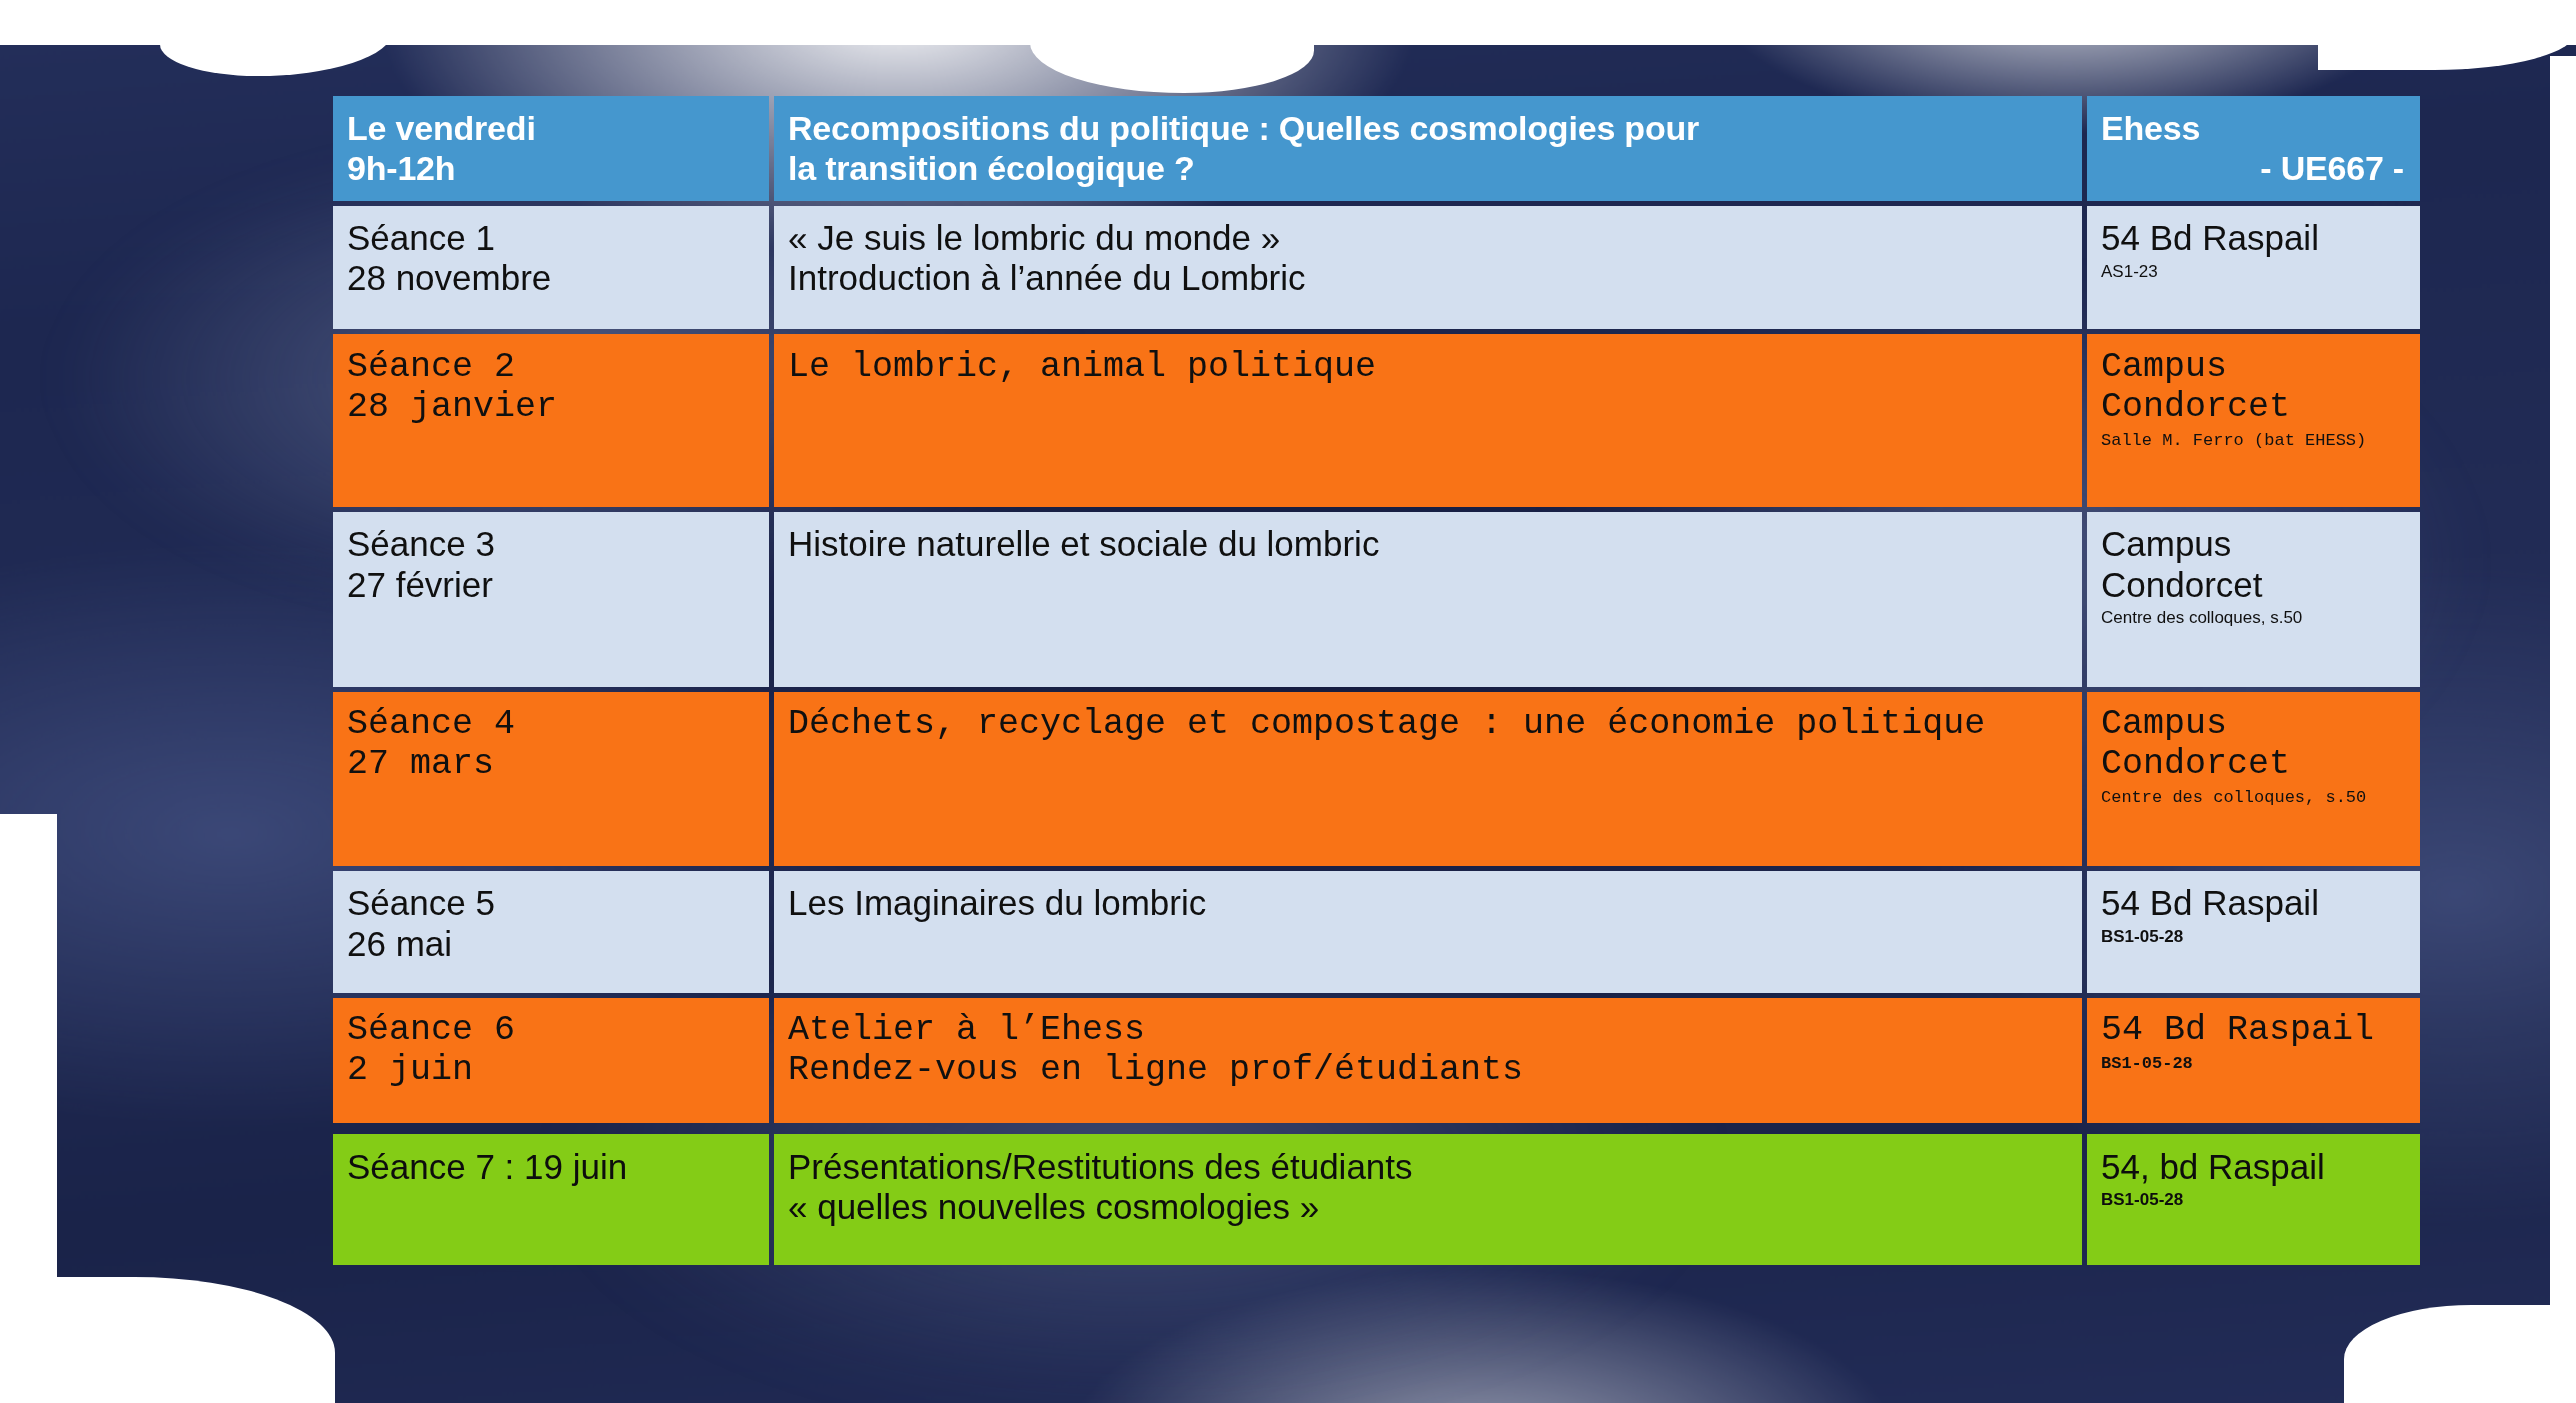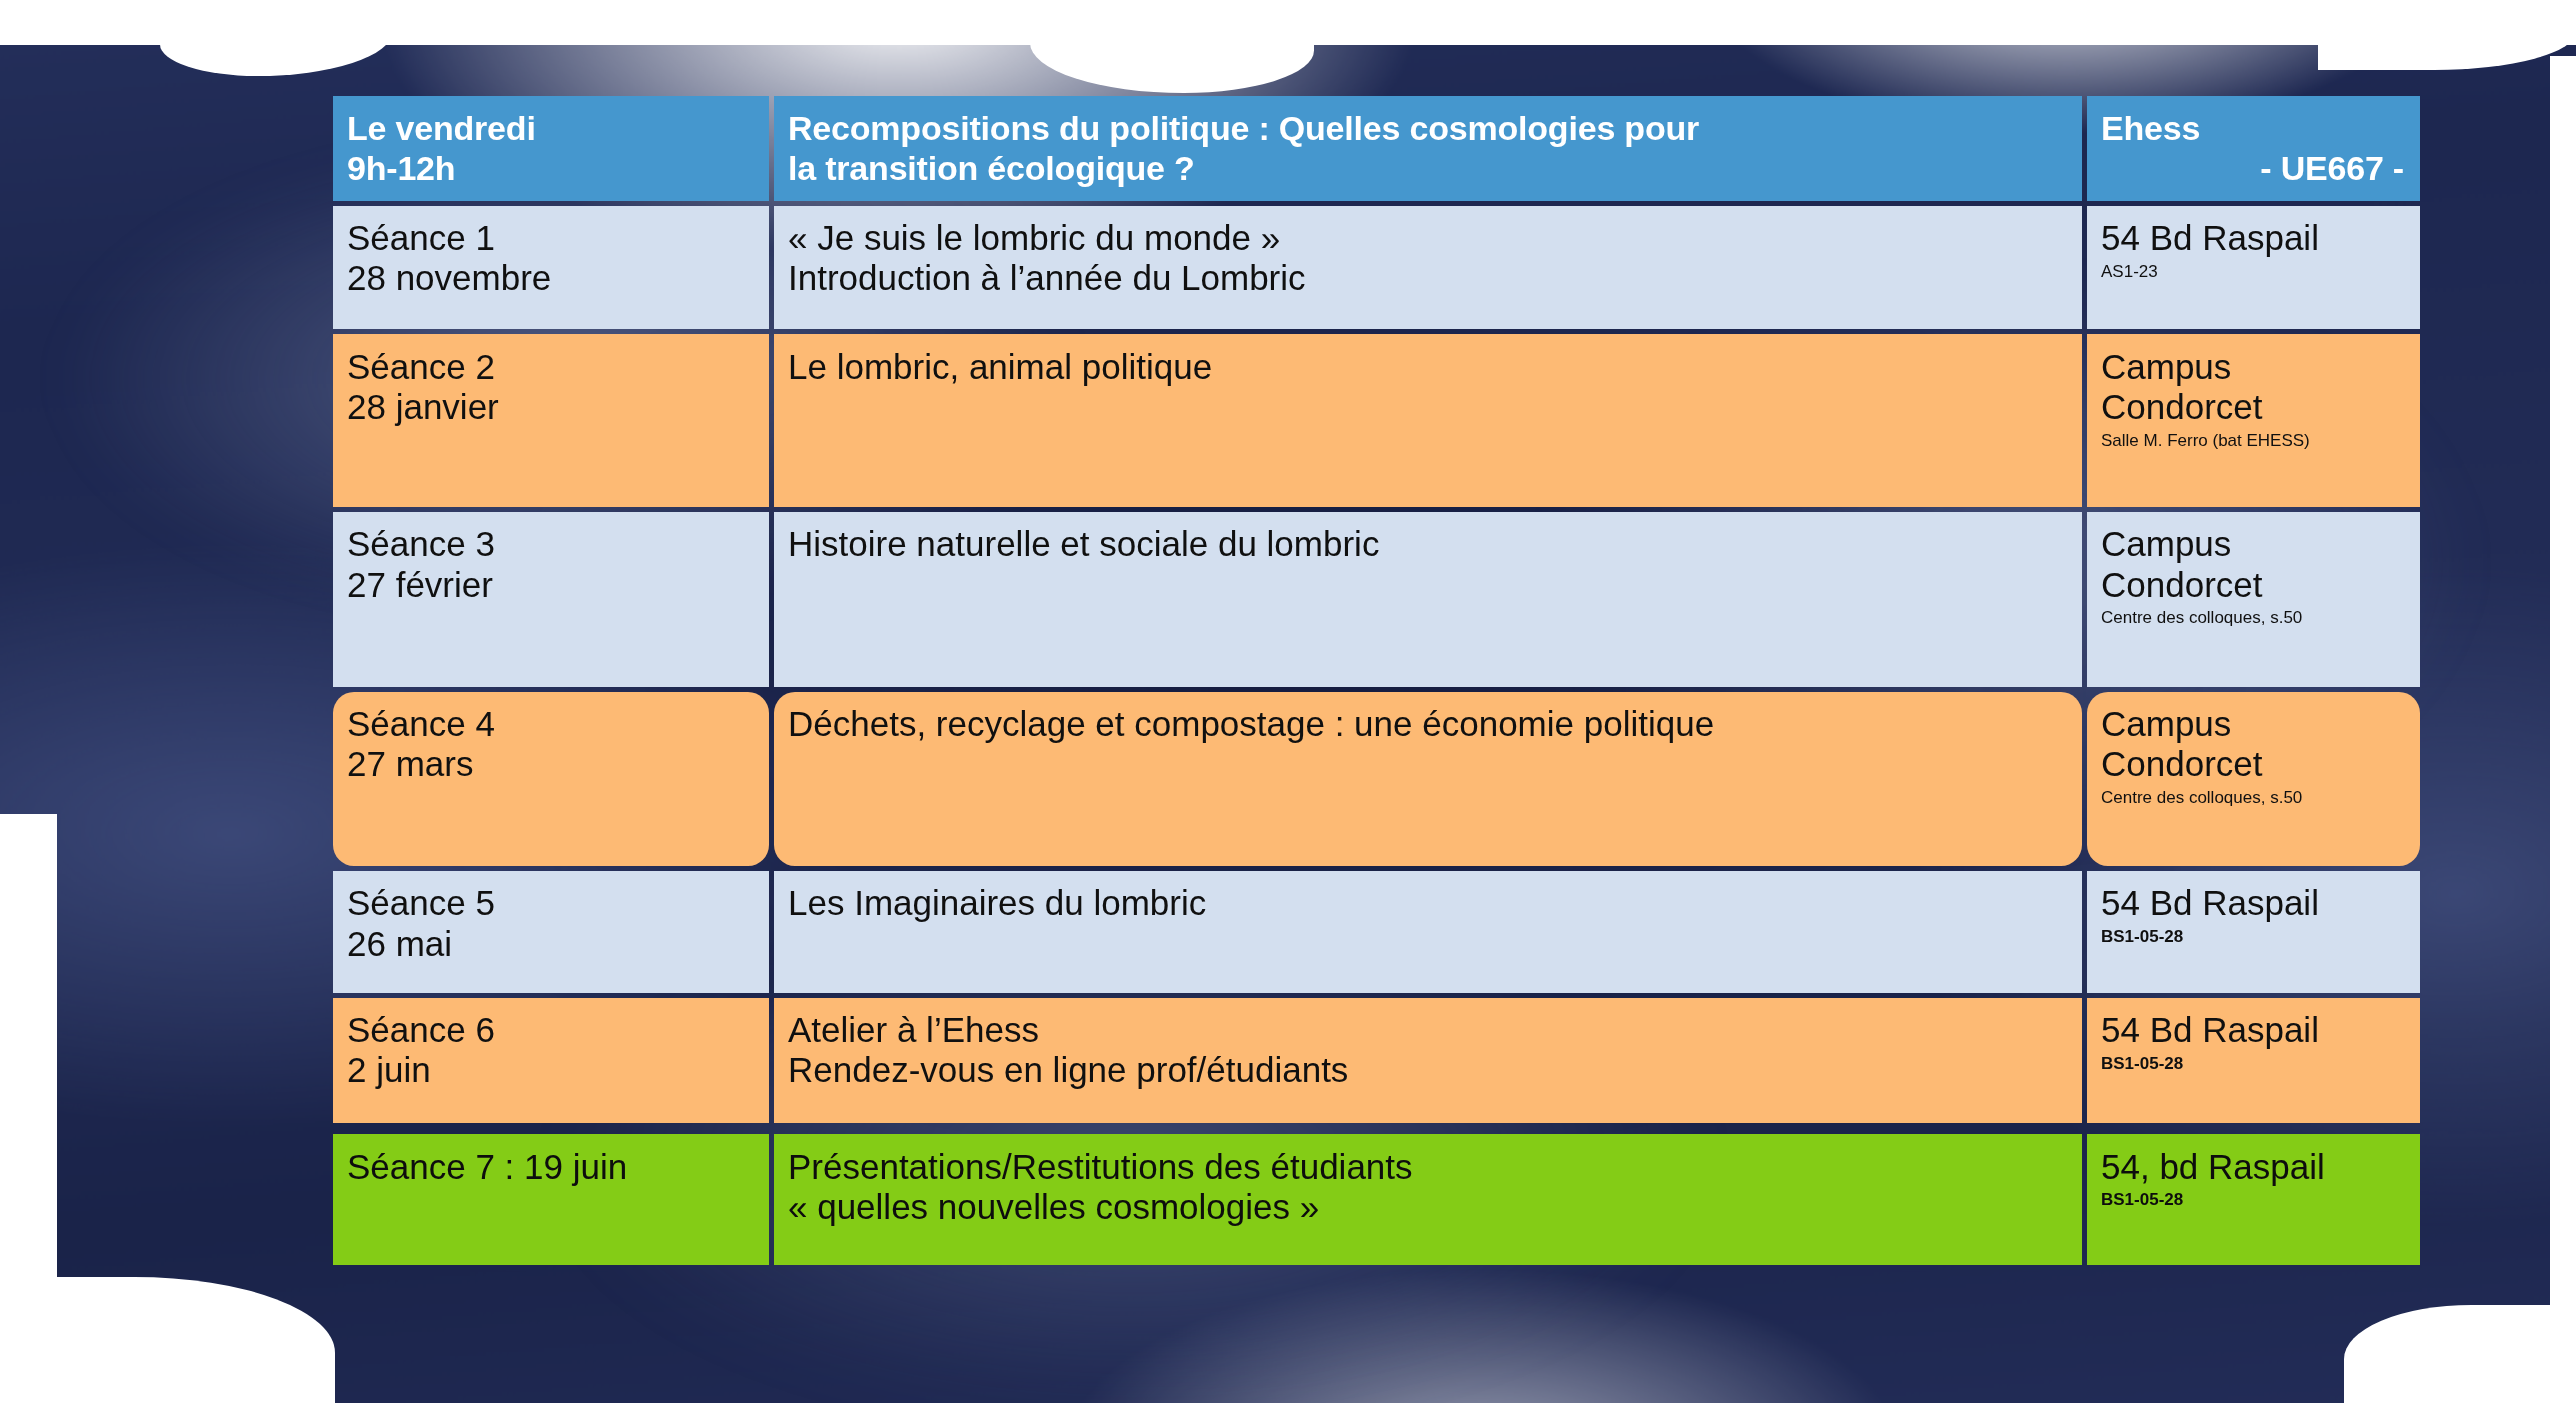--- a/index.html
+++ b/index.html
@@ -134,21 +134,21 @@
     padding-top: 16px;
     padding-bottom: 19.4px;
   }
   thead th .hdr-line2-right {
     display: block;
     text-align: right;
   }
 
   
   tbody tr.odd td  { background: #d3dfef; }
-  tbody tr.even td { background: #fdba74; }
+  tbody tr.even td { background: #f97316; font-family: Liberation Mono, monospace; }
 
   tbody td {
     color: #101010;
     font-size: 35px;
     line-height: 1.15;
   }
 
   .cell-line { display: block; }
   .cell-line.italic { }
 
@@ -160,21 +160,21 @@
   }
   .sub.bold { font-weight: bold; }
 
   
   .accent-table td { background: #84cc16; color: #0d0d0d; }
 
   
   tr.r1 td { height: 99px; }
   tr.r2 td { height: 148px; }
   tr.r3 td { height: 150px; }
-  tr.r4 td { height: 150px; border-radius: 21px; }
+  tr.r4 td { height: 150px; }
   tr.r5 td { height: 97px; }
   tr.r6 td { height: 101px; }
   tr.r7 td { height: 106px; }
 </style>
 </head>
 <body>
 
 <div id="bg-photo">
   <div class="cloudmass"></div>
   <div class="wisp1"></div>

